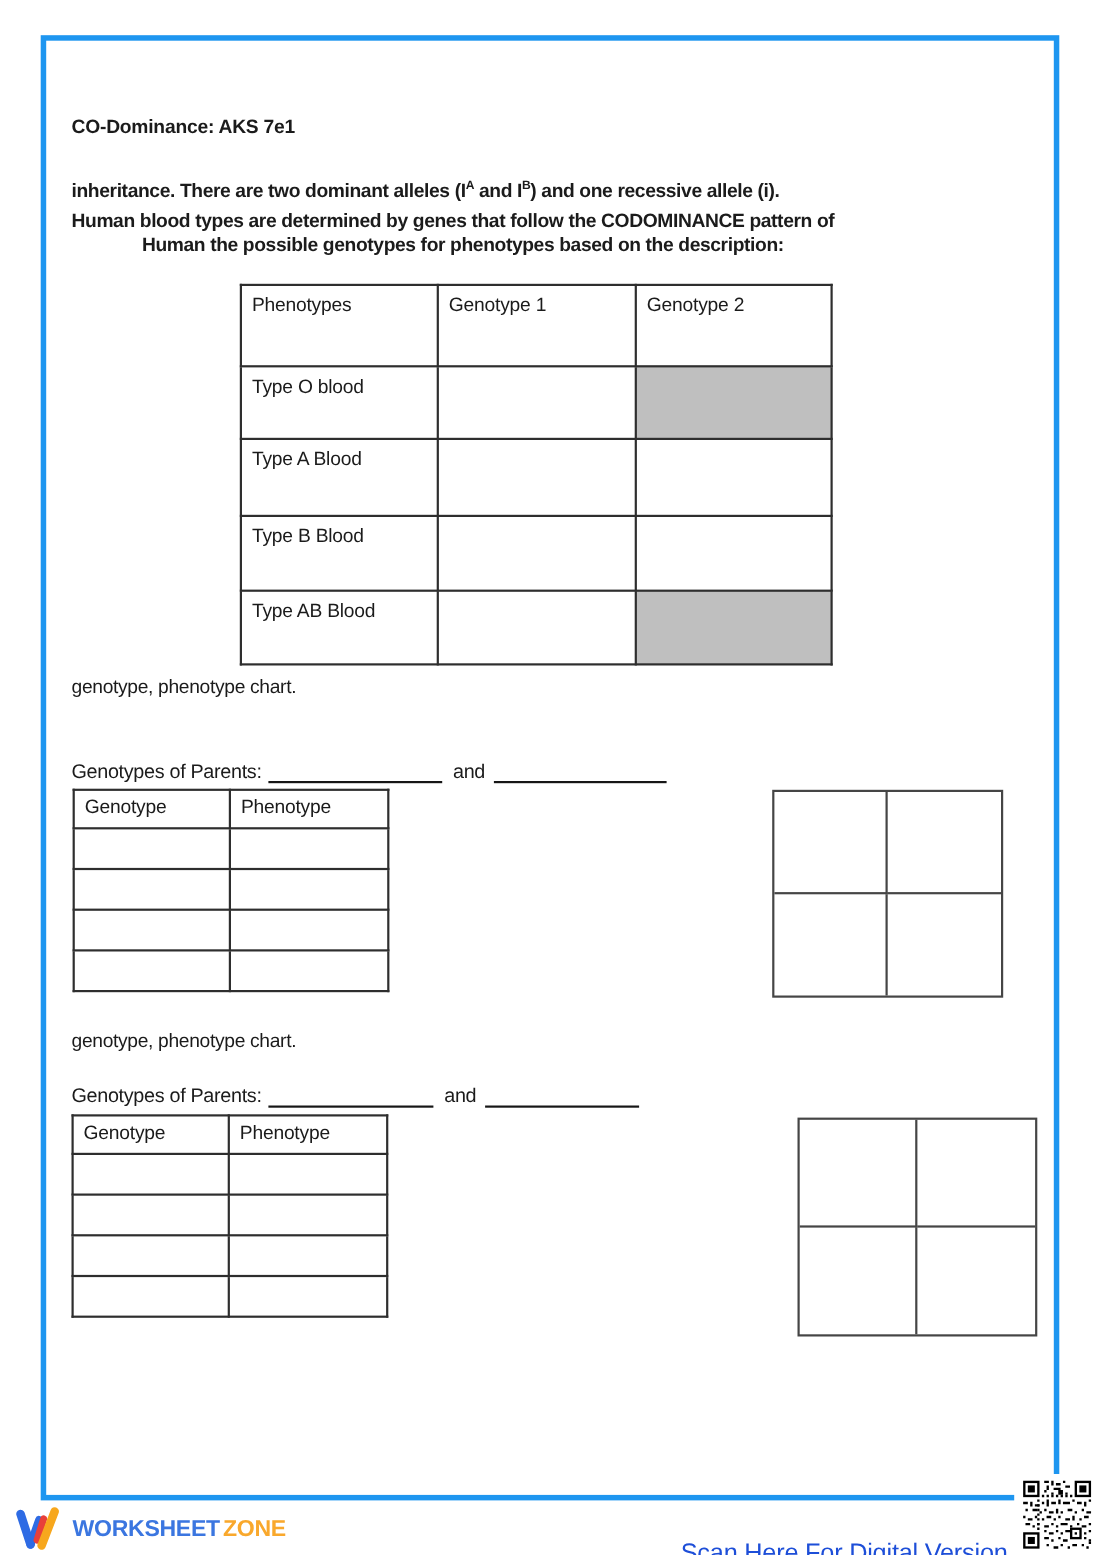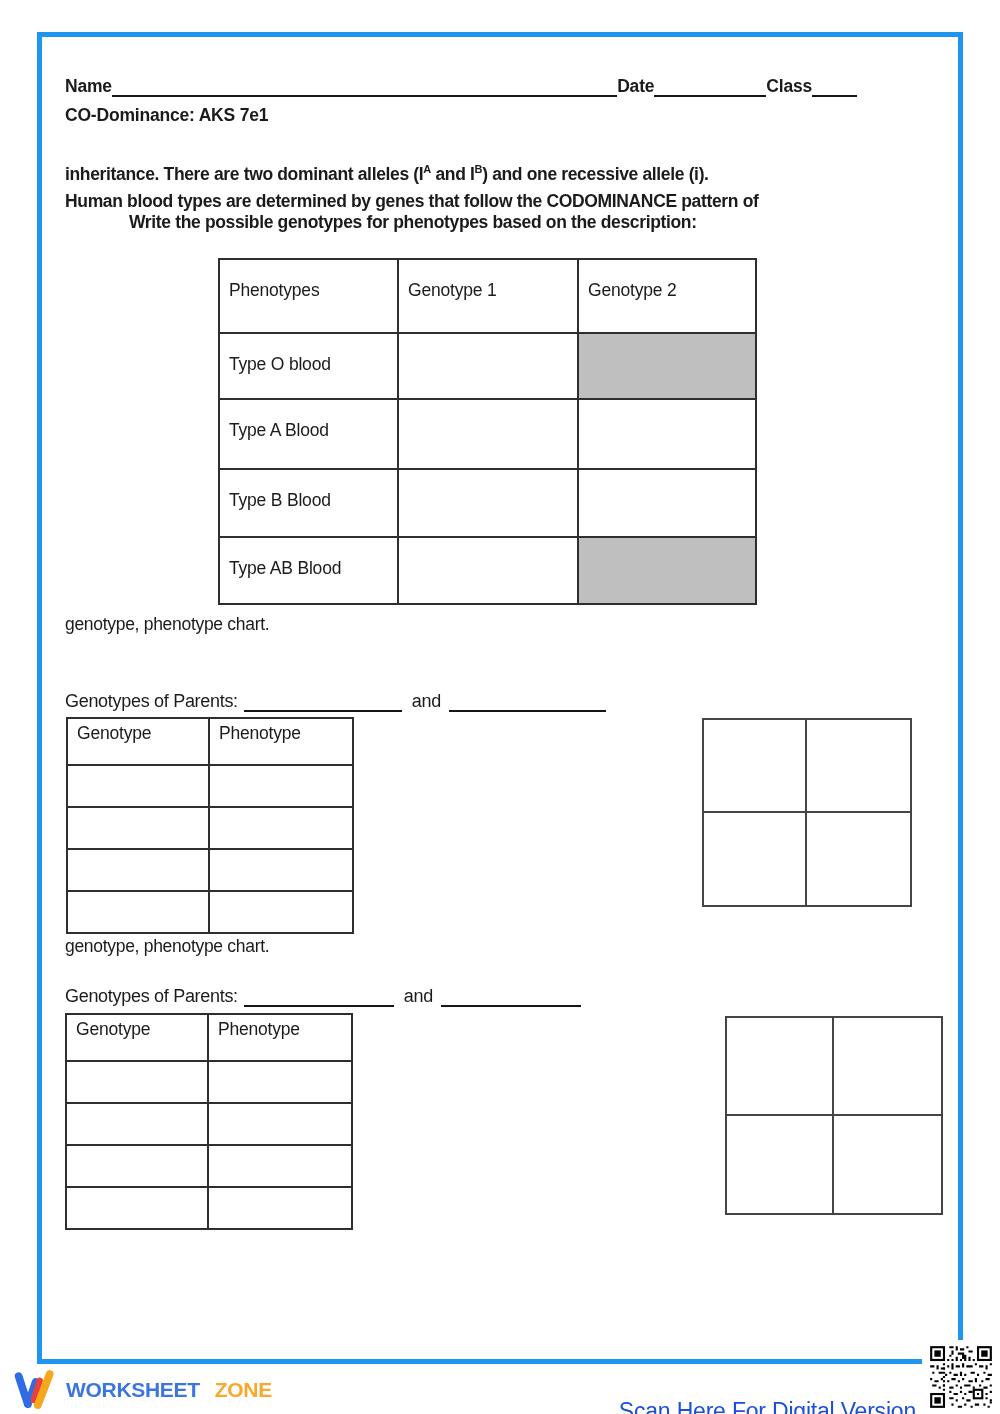--- a/index.html
+++ b/index.html
@@ -28,21 +28,21 @@
 
   .subtitle{position:absolute;left:65px;top:105px;font-weight:700;font-size:17.5px;letter-spacing:-0.2px}
 
   .intro{position:absolute;left:65px;top:156px;font-weight:700;font-size:17.5px;line-height:27.5px;letter-spacing:-0.35px}
   .intro div{white-space:nowrap}
   .intro sup{font-size:11px}
 
   .instruction{position:absolute;left:129px;top:212px;font-weight:700;font-size:17.5px;letter-spacing:-0.35px;white-space:nowrap}
 
   table{border-collapse:collapse;table-layout:fixed;background:#fff}
-  td,th{border:2px solid var(--line);vertical-align:top;text-align:left;font-weight:400;font-size:17.5px;padding:20px 9px;letter-spacing:-0.2px}
+  td,th{border:2px solid var(--line);vertical-align:top;text-align:left;font-weight:400;font-size:17.5px;padding:7px 9px;letter-spacing:-0.2px}
   th{font-weight:400}
 
   .blood{position:absolute;left:218px;top:258px;width:537px}
   .blood tr.h th{height:74px}
   .blood tr.r1 td{height:66px}
   .blood tr.r2 td{height:70px}
   .blood tr.r3 td{height:68px}
   .blood tr.r4 td{height:67px}
   .blood td.shaded{background:var(--table-shade)}
 
@@ -77,51 +77,43 @@
 
   .logo{position:absolute;left:12px;top:1368px;display:flex;align-items:center;height:44px}
   .wmark{width:48px;height:42px}
   .wmark path{fill:none;stroke-linecap:round}
   .wm-b{stroke:var(--wmark-blue);stroke-width:8.5}
   .wm-b2{stroke:var(--wmark-blue);stroke-width:8}
   .wm-r{stroke:var(--wmark-red);stroke-width:7}
   .wm-y{stroke:var(--wmark-yellow);stroke-width:8.5}
   .brand{font-size:21px;font-weight:800;letter-spacing:-0.3px;margin-left:6px}
   .brand .b1{color:var(--brand-blue)}
-  .brand .b2{color:var(--brand-orange);margin-left:15px}
+  .brand .b2{color:var(--brand-orange);margin-left:3px}
 
   .scan{position:absolute;right:84px;top:1398px;font-size:23px;color:#1d4ed8;letter-spacing:-0.2px;white-space:nowrap}
 
   .qrbox{position:absolute;left:922px;top:1340px;width:78px;height:74px;background:#fff;padding:4px;z-index:3}
   .qrbox svg{width:100%;height:100%;display:block}
 </style>
 </head>
 <body>
 
 <div class="sheet">
 
   <div class="frame"></div>
 
-  <div class="name-row">
-    <span>Name</span>
-    <span class="blank grow"></span>
-    <span>Date</span>
-    <span class="blank w-date"></span>
-    <span>Class</span>
-    <span class="blank w-class"></span>
-  </div>
 
   <div class="subtitle">CO-Dominance: AKS 7e1</div>
 
   <div class="intro">
     <div><span>inheritance. There are two dominant alleles (I</span><sup>A</sup><span> and I</span><sup>B</sup><span>) and one recessive allele (i).</span></div>
     <div>Human blood types are determined by genes that follow the CODOMINANCE pattern of</div>
   </div>
 
-  <div class="instruction">Write the possible genotypes for phenotypes based on the description:</div>
+  <div class="instruction">Human the possible genotypes for phenotypes based on the description:</div>
 
   <table class="blood">
     <colgroup>
         <col style="width:179px">
         <col style="width:180px">
         <col style="width:178px">
       </colgroup>
     <tbody>
         <tr class="h">
       <th>Phenotypes</th>

